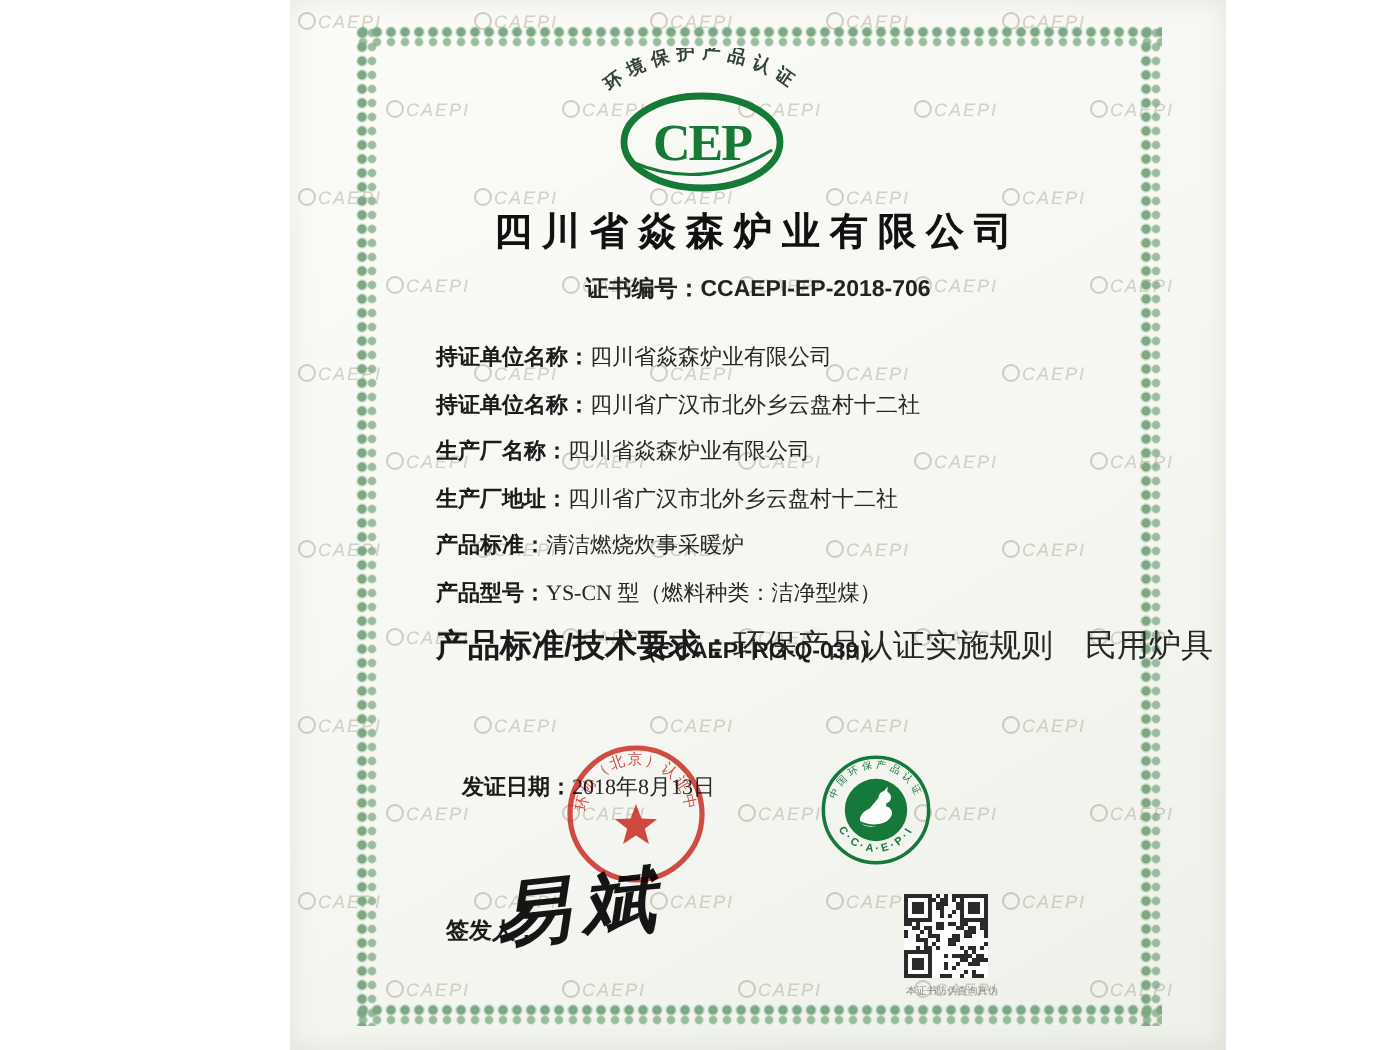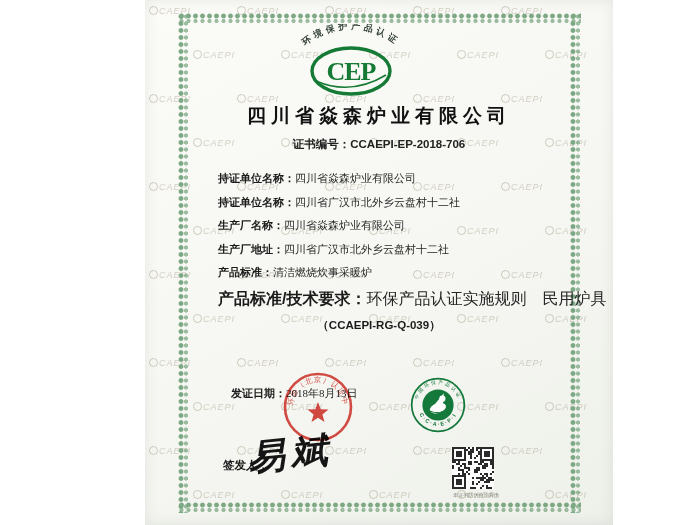--- a/index.html
+++ b/index.html
@@ -162,20 +162,23 @@
           <span class="lab">持证单位名称：</span><span class="val">四川省广汉市北外乡云盘村十二社</span>
         </div>
         <div class="row">
           <span class="lab">生产厂名称：</span><span class="val">四川省焱森炉业有限公司</span>
         </div>
         <div class="row">
           <span class="lab">生产厂地址：</span><span class="val">四川省广汉市北外乡云盘村十二社</span>
         </div>
         <div class="row">
           <span class="lab">产品标准：</span><span class="val">清洁燃烧炊事采暖炉</span>
+        </div>
+        <div class="row">
+          <span class="lab">产品型号：</span><span class="val">YS-CN 型（燃料种类：洁净型煤）</span>
         </div>
         <div class="row small">
           <span class="lab">产品标准/技术要求：</span><span class="val">环保产品认证实施规则　民用炉具</span>
         </div>
       </div>
 
       <div class="rule">（CCAEPI-RG-Q-039）</div>
 
 
       <div class="dates">

